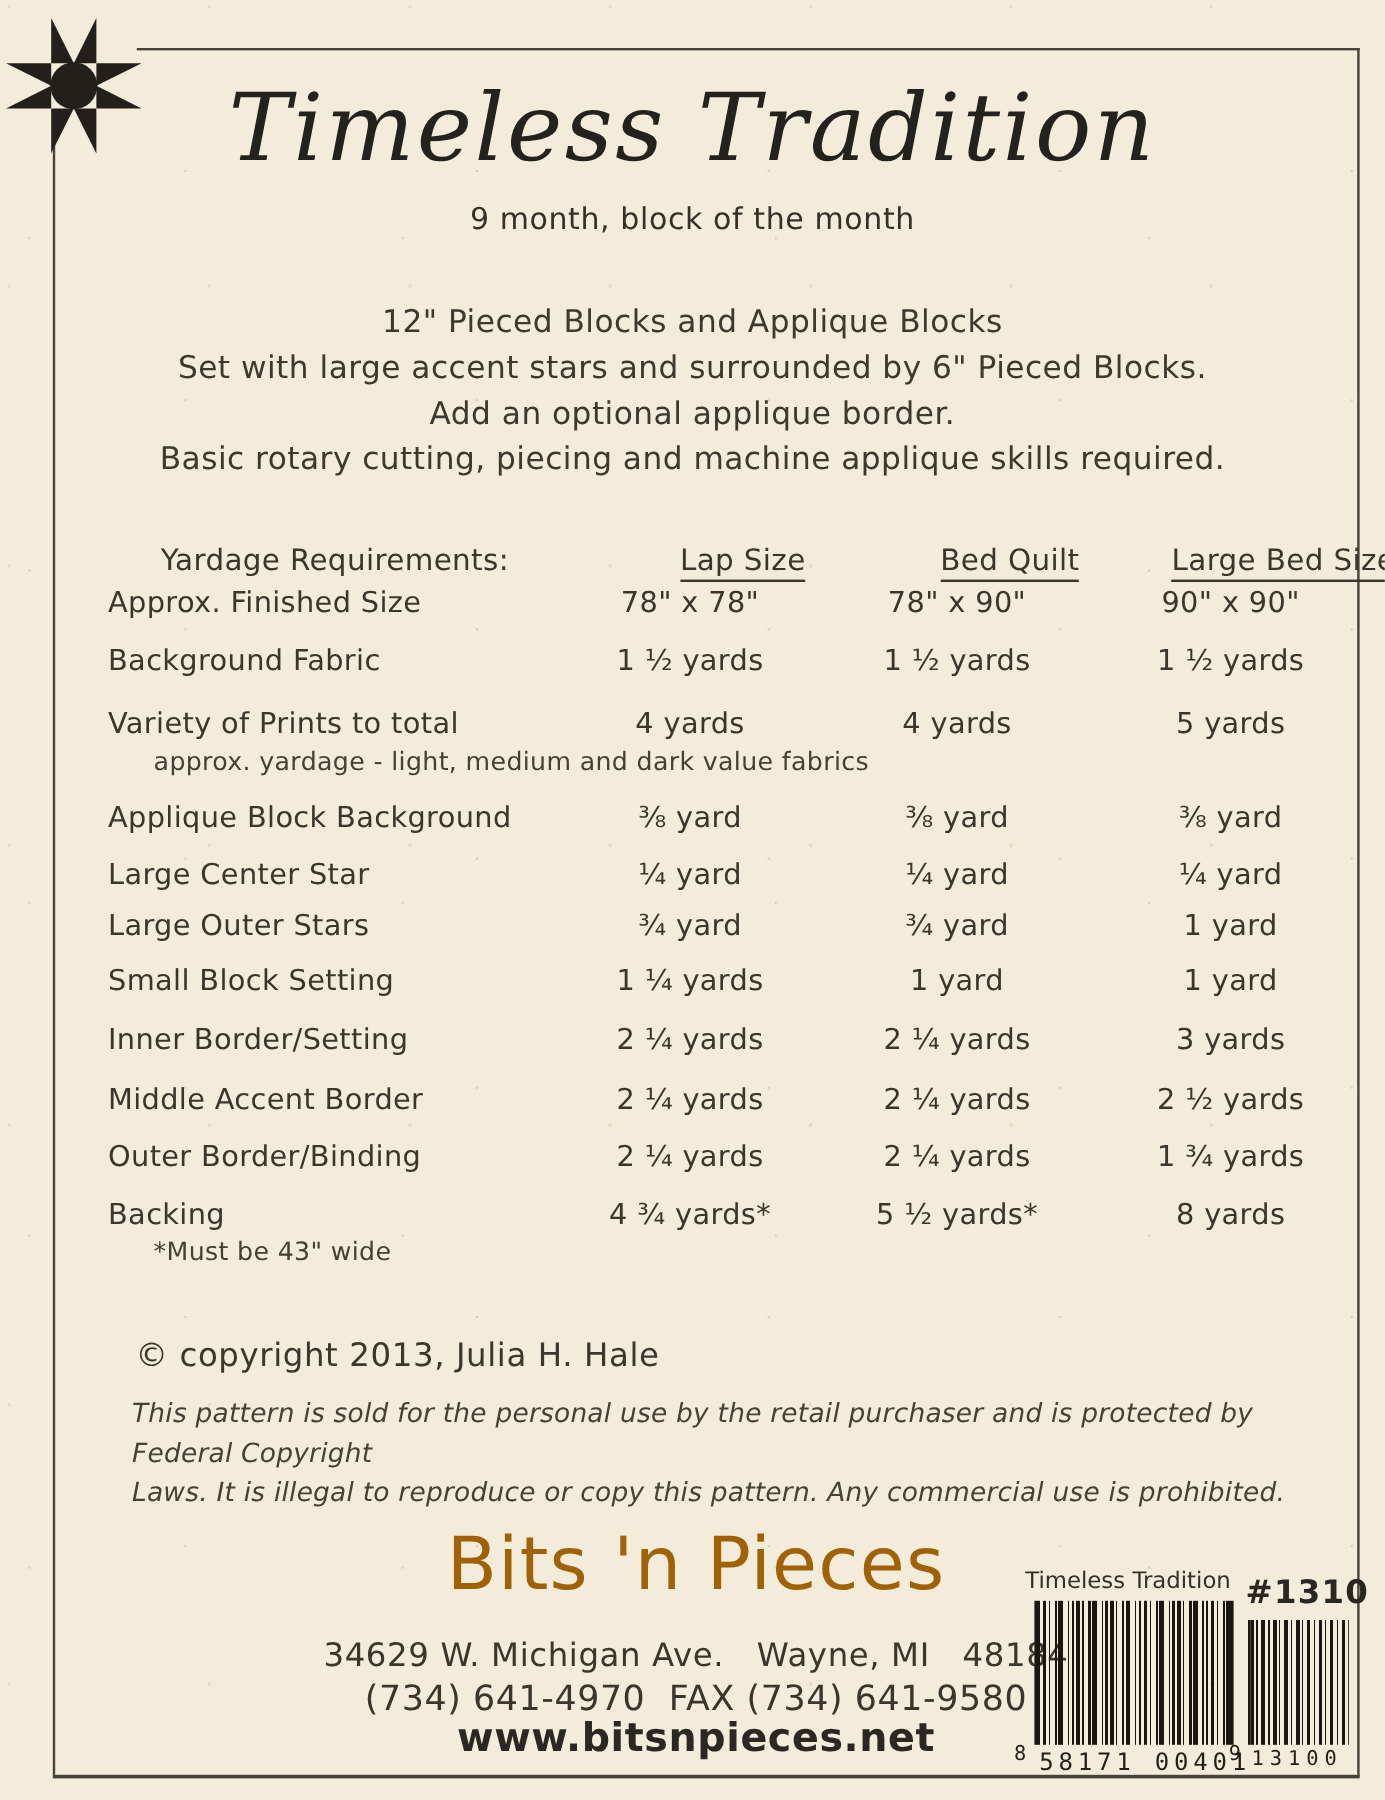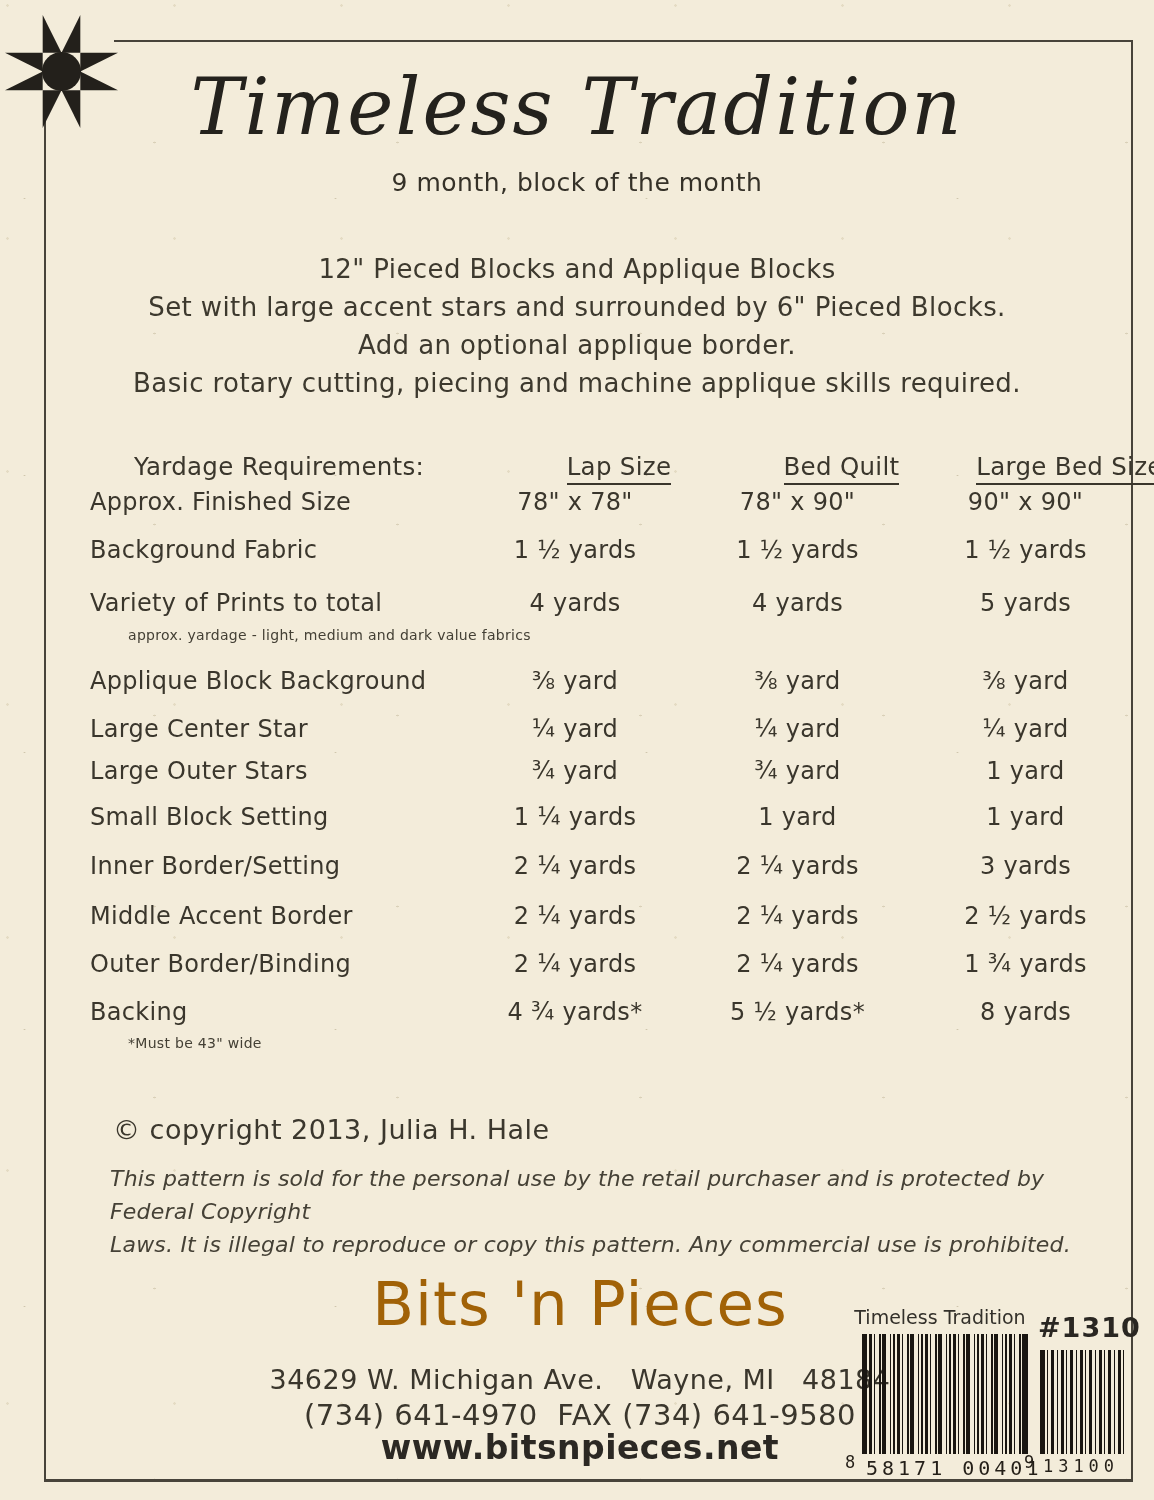--- a/index.html
+++ b/index.html
@@ -32,21 +32,21 @@
   }
   
   .descr{left:0;top:250px;width:1154px;text-align:center;font-size:26px;line-height:38px;color:#3d392e;letter-spacing:0.4px;}
   
   .table{left:90px;top:452px;width:1056px;}
   .t-row{display:grid;grid-template-columns:370px 230px 215px 241px;align-items:baseline;font-size:24px;line-height:30px;}
   .t-row .lbl{text-align:left;letter-spacing:0.3px;}
   .t-row .val{text-align:center;letter-spacing:0.3px;}
   .t-head{font-size:24.5px;margin-left:44px;}
   .t-head .val span{display:inline-block;border-bottom:2px solid #3a362c;padding-bottom:1px;}
-  .t-note{font-size:14px;line-height:22px;padding-left:38px;color:#444035;letter-spacing:0.3px;}
+  .t-note{font-size:21px;line-height:22px;padding-left:38px;color:#444035;letter-spacing:0.3px;}
   .mb2{margin-bottom:2px;}  .mb5{margin-bottom:5px;}  .mb6{margin-bottom:6px;}
   .mb16{margin-bottom:16px;} .mb18{margin-bottom:18px;} .mb19{margin-bottom:19px;}
   .mb20{margin-bottom:20px;} .mb22{margin-bottom:12px;} .mb23{margin-bottom:23px;}
   
   .copyright{left:113px;top:1114px;font-size:27px;color:#3b372d;letter-spacing:0.5px;}
   .legal{left:110px;top:1162px;width:1000px;font-size:22px;line-height:33px;font-style:italic;color:#454136;letter-spacing:0.2px;}
   
   .brand{left:60px;top:1268px;width:1040px;text-align:center;font-size:61px;color:#a16207;letter-spacing:1px;}
   .address{left:60px;top:1364px;width:1040px;text-align:center;font-size:27px;white-space:pre;letter-spacing:0.5px;}
   .phone{left:60px;top:1398px;width:1040px;text-align:center;font-size:29px;white-space:pre;letter-spacing:0.5px;}

